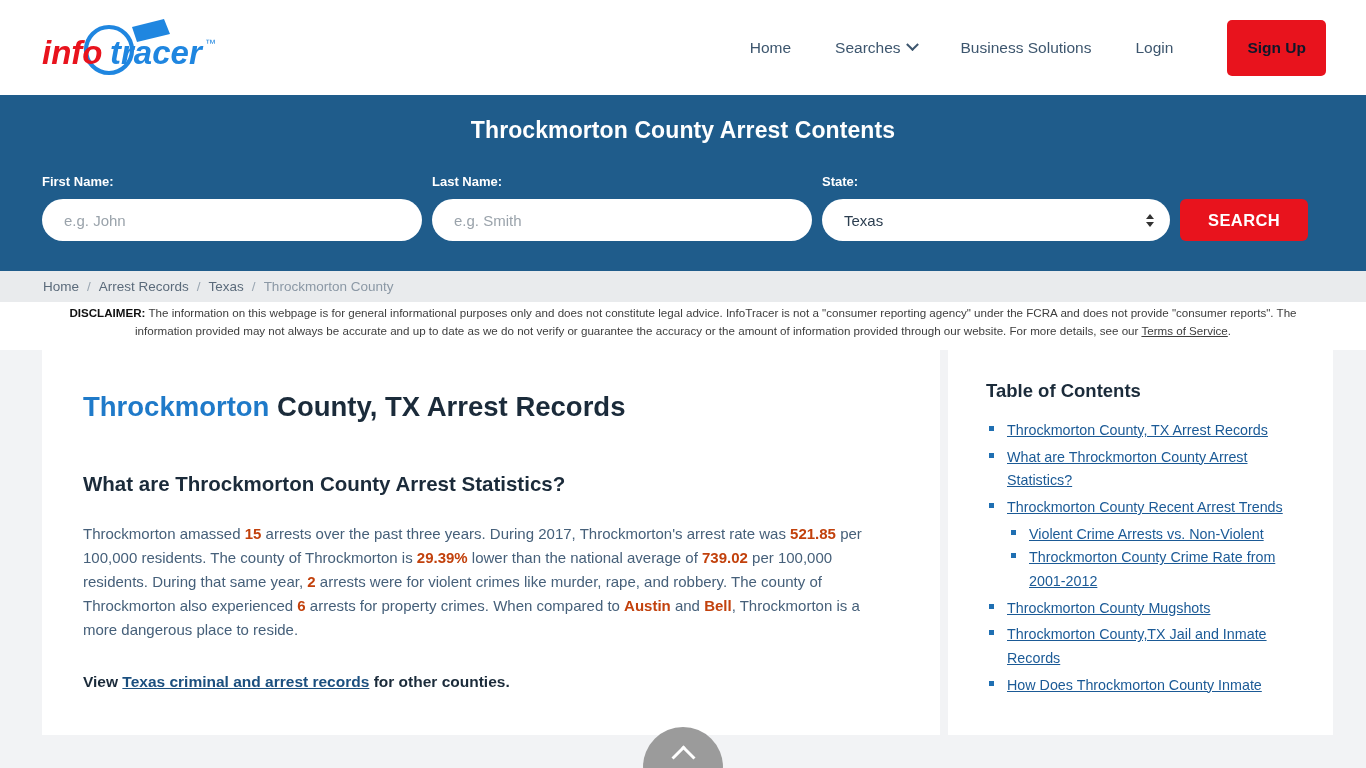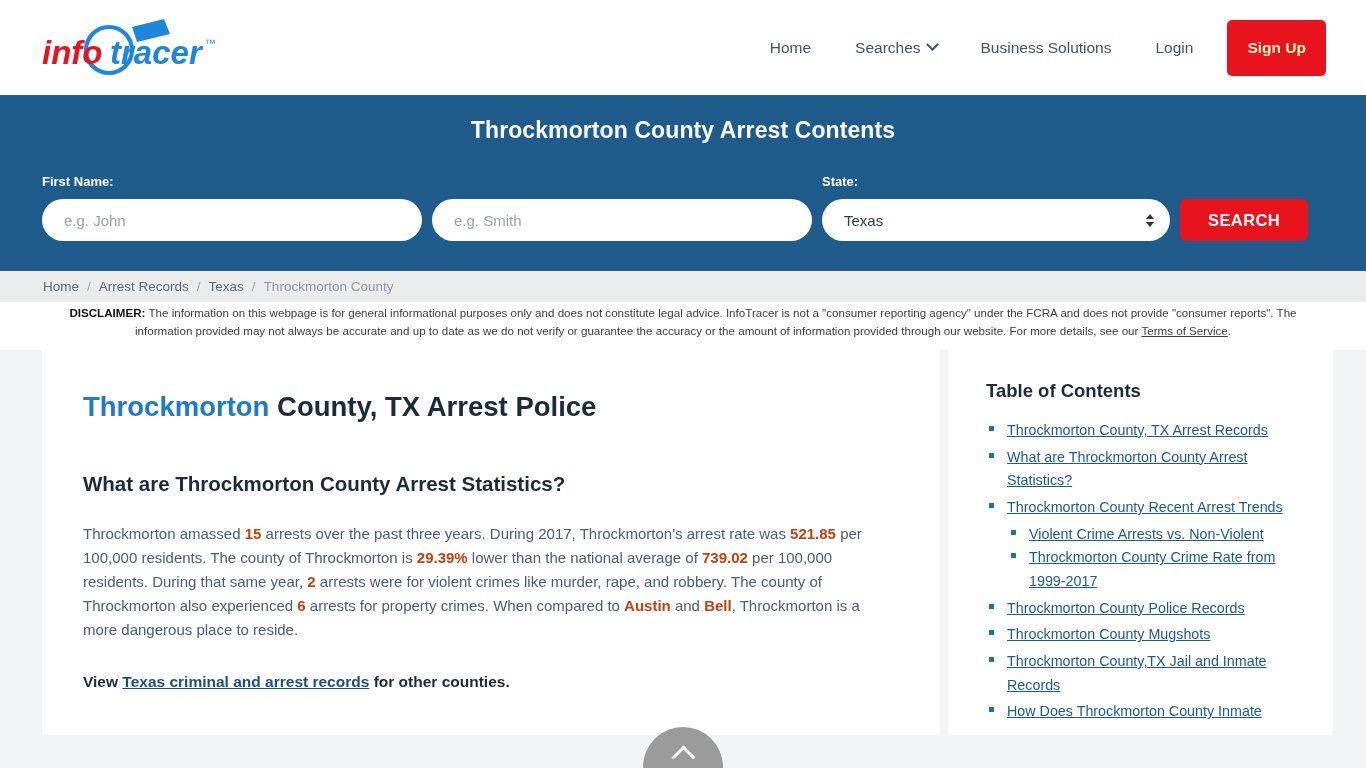--- a/index.html
+++ b/index.html
@@ -50,27 +50,27 @@
   }
   .caret {
     display: inline-block;
     width: 9px; height: 9px;
     border-right: 2px solid #3d566e;
     border-bottom: 2px solid #3d566e;
     transform: rotate(45deg) translate(-2px,-2px);
   }
   .signup-btn {
     background: #e8131d;
-    color: #fef9c3;
+    color: #0f172a;
     font-size: 15.5px;
     font-weight: bold;
     border: none;
     border-radius: 5px;
     padding: 19px 20px;
-    margin-left: 12px;
+    margin-left: 32px;
     cursor: pointer;
     white-space: nowrap;
   }
 
   
   .hero {
     background: #1f5c8b;
     padding: 22px 42px 30px 42px;
   }
   .hero-title {
@@ -332,20 +332,21 @@
   <h1 class="hero-title">Throckmorton County Arrest Contents</h1>
 
   <div class="search-row">
 
     <div class="field fn">
       <span class="field-label">First Name:</span>
       <input class="txt" type="text" placeholder="e.g. John" style="">
     </div>
 
     <div class="field ln">
+      <span class="field-label">Last Name:</span>
       <input class="txt" type="text" placeholder="e.g. Smith" style="">
     </div>
 
     <div class="field st">
       <span class="field-label">State:</span>
       <div class="selbox">
         <span class="selval">Texas</span>
         <span class="spin">
           <i class="up"></i>
             <i class="dn"></i>
@@ -368,21 +369,21 @@
 </div>
 
 <div class="disclaimer">
   <b>DISCLAIMER:</b><span> The information on this webpage is for general informational purposes only and does not constitute legal advice. InfoTracer is not a "consumer reporting agency" under the FCRA and does not provide "consumer reports". The information provided may not always be accurate and up to date as we do not verify or guarantee the accuracy or the amount of information provided through our website. For more details, see our </span><a href="#">Terms of Service</a><span>.</span>
 </div>
 
 <div class="page">
 
   <div class="card main-card">
     <h1 class="page-h1">
-      <span class="hl">Throckmorton</span><span> County, TX Arrest Police</span>
+      <span class="hl">Throckmorton</span><span> County, TX Arrest Records</span>
     </h1>
 
     <h2 class="sec-h2">What are Throckmorton County Arrest Statistics?</h2>
 
     <p class="body" id="stats-paragraph"><span>Throckmorton amassed </span><b>15</b><span> arrests over the past three years. During 2017, Throckmorton's arrest rate was </span><b>521.85</b><span> per 100,000 residents. The county of Throckmorton is </span><b>29.39%</b><span> lower than the national average of </span><b>739.02</b><span> per 100,000 residents. During that same year, </span><b>2</b><span> arrests were for violent crimes like murder, rape, and robbery. The county of Throckmorton also experienced </span><b>6</b><span> arrests for property crimes. When compared to </span><b>Austin</b><span> and </span><b>Bell</b><span>, Throckmorton is a more dangerous place to reside.</span></p>
 
     <p class="viewline">
       <span>View </span><a href="#">Texas criminal and arrest records</a><span> for other counties.</span>
     </p>
   </div>
@@ -396,28 +397,25 @@
         <li>
           <div class="toc-li"><a href="#">What are Throckmorton County Arrest Statistics?</a></div>
         </li>
         <li>
           <div class="toc-li"><a href="#">Throckmorton County Recent Arrest Trends</a></div>
           <ul>
             <li>
               <div class="toc-li"><a href="#">Violent Crime Arrests vs. Non-Violent</a></div>
             </li>
             <li>
-              <div class="toc-li"><a href="#">Throckmorton County Crime Rate from 1999-2017</a></div>
+              <div class="toc-li"><a href="#">Throckmorton County Crime Rate from 2001-2012</a></div>
             </li>
           </ul>
         </li>
         <li>
-          <div class="toc-li"><a href="#">Throckmorton County Police Records</a></div>
-        </li>
-        <li>
           <div class="toc-li"><a href="#">Throckmorton County Mugshots</a></div>
         </li>
         <li>
           <div class="toc-li"><a href="#">Throckmorton County,TX Jail and Inmate Records</a></div>
         </li>
         <li>
           <div class="toc-li"><a href="#">How Does Throckmorton County Inmate</a></div>
         </li>
       </ul>
   </div>

